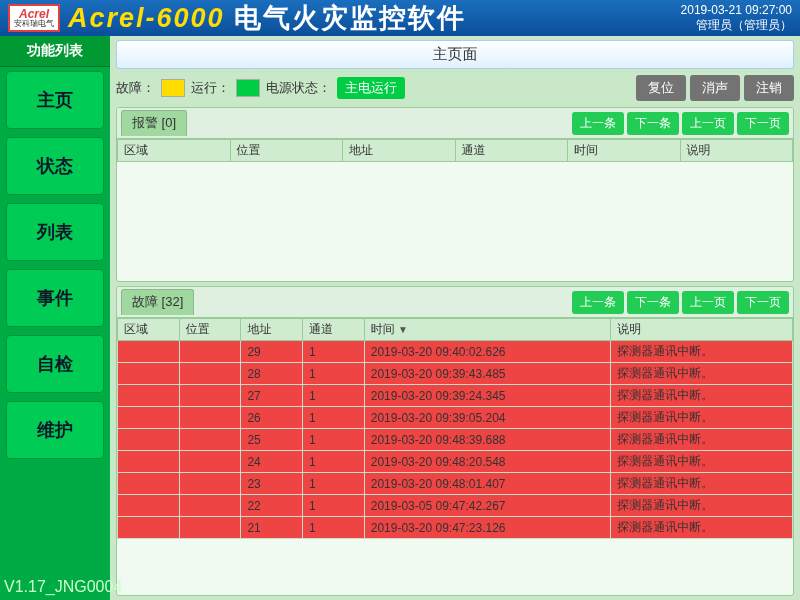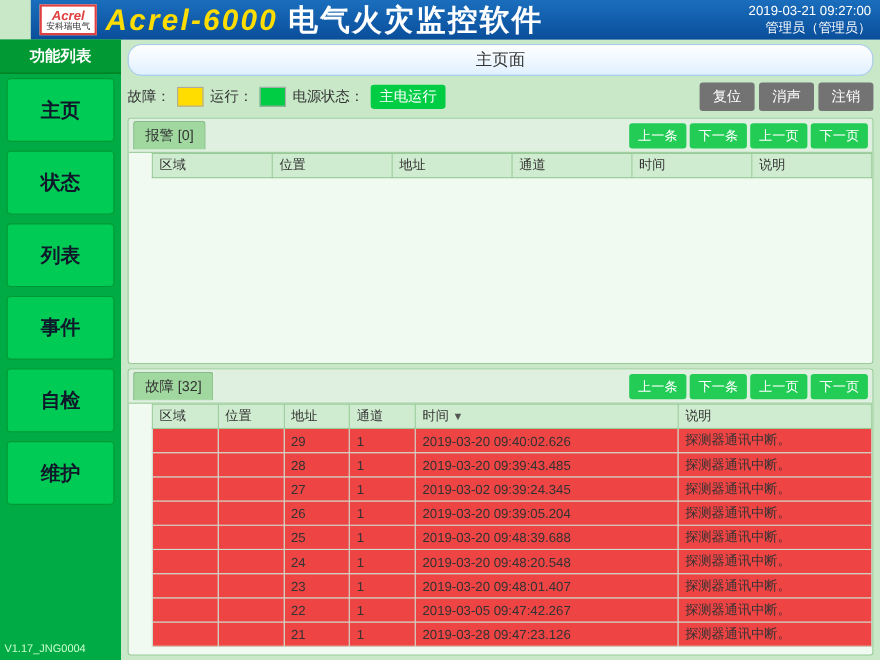--- a/index.html
+++ b/index.html
@@ -13,21 +13,20 @@
     }
     
     #topbar {
       background: linear-gradient(to bottom, #1a6ebd, #0a4e9a);
       height: 36px;
       display: flex;
       align-items: center;
       justify-content: space-between;
       padding: 0 8px;
       color: white;
-      margin-left: 28px;
     }
     #topbar .logo-area {
       display: flex;
       align-items: center;
       gap: 8px;
     }
     #topbar .logo-box {
       background: white;
       border: 2px solid #e04040;
       padding: 2px 4px;
@@ -92,37 +91,37 @@
       padding: 16px 0;
       margin: 4px 6px;
       border-radius: 4px;
       border: 1px solid #009933;
       cursor: pointer;
     }
     .sidebar-version {
       position: absolute;
       bottom: 4px;
       left: 4px;
-      font-size: 10px;
+      font-size: 16px;
       color: #ccffcc;
     }
     
     #content {
       flex: 1;
       padding: 4px 6px;
       display: flex;
       flex-direction: column;
       gap: 4px;
       overflow: hidden;
     }
     
     .page-title-bar {
       background: linear-gradient(to bottom, #ffffff, #e0f0ff);
       border: 1px solid #aaccee;
-      border-radius: 13px;
+      border-radius: 3px;
       text-align: center;
       font-size: 15px;
       padding: 4px 0;
       color: #333;
     }
     
     .status-row {
       display: flex;
       align-items: center;
       gap: 6px;
@@ -221,21 +220,20 @@
     }
     .data-table td {
       border: 1px solid #ccddcc;
       padding: 2px 6px;
       color: #333;
       background: #ef4444;
     }
     .table-scroll {
       overflow-y: auto;
       flex: 1;
-      padding-left: 21px;
     }
     .table-scroll::-webkit-scrollbar { width: 12px; }
     .table-scroll::-webkit-scrollbar-track { background: #e0e0e0; }
     .table-scroll::-webkit-scrollbar-thumb { background: #aaa; border: 1px solid #888; }
     
     .fault-section {
       flex: 1;
       display: flex;
       flex-direction: column;
       overflow: hidden;
@@ -288,21 +286,21 @@
       <div class="status-box-green"></div>
       <span class="status-label">电源状态：</span>
       <span class="power-status">主电运行</span>
       <div class="status-buttons">
         <button class="green-btn">复位</button>
         <button class="green-btn">消声</button>
         <button class="green-btn">注销</button>
       </div>
     </div>
 
-    <div class="section-panel" style="height: 224px;">
+    <div class="section-panel" style="height: 175px;">
       <div class="section-header">
         <div class="section-tab active">报警 [0]</div>
         <div class="nav-buttons">
           <button class="nav-btn">上一条</button>
           <button class="nav-btn">下一条</button>
           <button class="nav-btn">上一页</button>
           <button class="nav-btn">下一页</button>
         </div>
       </div>
       <div class="table-scroll" style="flex:1; overflow-y:auto;">
@@ -364,21 +362,21 @@
                 <td>28</td>
                 <td>1</td>
                 <td>2019-03-20 09:39:43.485</td>
                 <td>探测器通讯中断。</td>
               </tr>
               <tr>
                 <td></td>
                 <td></td>
                 <td>27</td>
                 <td>1</td>
-                <td>2019-03-02 09:39:24.345</td>
+                <td>2019-03-20 09:39:24.345</td>
                 <td>探测器通讯中断。</td>
               </tr>
               <tr>
                 <td></td>
                 <td></td>
                 <td>26</td>
                 <td>1</td>
                 <td>2019-03-20 09:39:05.204</td>
                 <td>探测器通讯中断。</td>
               </tr>
@@ -412,21 +410,21 @@
                 <td>22</td>
                 <td>1</td>
                 <td>2019-03-05 09:47:42.267</td>
                 <td>探测器通讯中断。</td>
               </tr>
               <tr>
                 <td></td>
                 <td></td>
                 <td>21</td>
                 <td>1</td>
-                <td>2019-03-28 09:47:23.126</td>
+                <td>2019-03-20 09:47:23.126</td>
                 <td>探测器通讯中断。</td>
               </tr>
             </tbody>
         </table>
       </div>
     </div>
 
   </div>
 </div>
 

